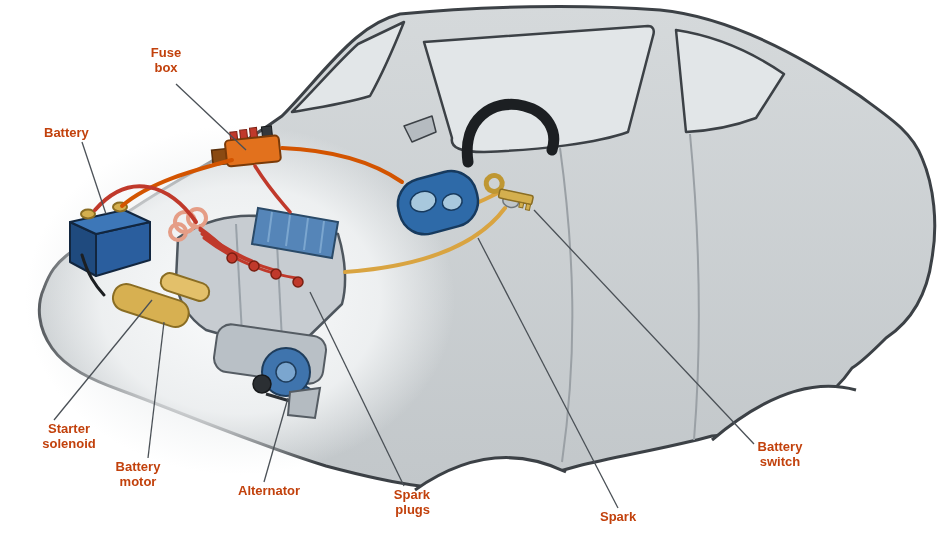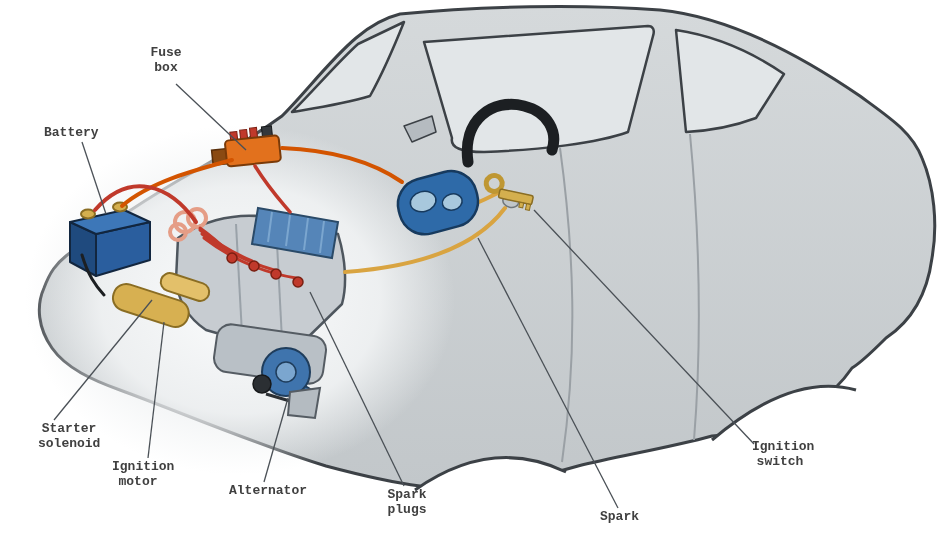--- a/index.html
+++ b/index.html
@@ -8,24 +8,23 @@
     width:940px;height:544px;
     background:#ffffff;
     font-family:"Liberation Sans", sans-serif;
     overflow:hidden;
   }
   .stage svg{position:absolute;left:0;top:0;}
   .label{
     position:absolute;
     font-size:13px;
     font-weight:bold;
-    color:#404040;
+    color:#c2410c;
     line-height:1.15;
     white-space:normal;
-    font-family:Liberation Mono, monospace;
   }
   .label.center{text-align:center;}
 </style>
 </head>
 <body>
 
 <div class="stage">
 
   <svg width="940" height="544" viewBox="0 0 940 544">
     <defs>
@@ -177,23 +176,23 @@
       <line x1="754" y1="444" x2="534" y2="210"></line>
     </g>
   </svg>
 
   <div class="label center" style="left:144px; top:46px; width:44px;">Fuse box</div>
 
   <div class="label" style="left:44px; top:126px;">Battery</div>
 
   <div class="label center" style="left:4px; top:422px; width:62px;margin-left:34px;">Starter solenoid</div>
 
-  <div class="label center" style="left:112px; top:460px; width:52px;">Ignition motor</div>
+  <div class="label center" style="left:112px; top:460px; width:52px;">Battery motor</div>
 
-  <div class="label" style="left:229px; top:484px;">Alternator</div>
+  <div class="label" style="left:238px; top:484px;">Alternator</div>
 
-  <div class="label center" style="left:384px; top:488px; width:46px;">Spark plugs</div>
+  <div class="label center" style="left:384px; top:488px; width:46px;text-align:right;">Spark plugs</div>
 
   <div class="label" style="left:600px; top:510px;">Spark</div>
 
-  <div class="label center" style="left:752px; top:440px; width:56px;">Ignition switch</div>
+  <div class="label center" style="left:752px; top:440px; width:56px;">Battery switch</div>
 
 </div>
 
 </body></html>

